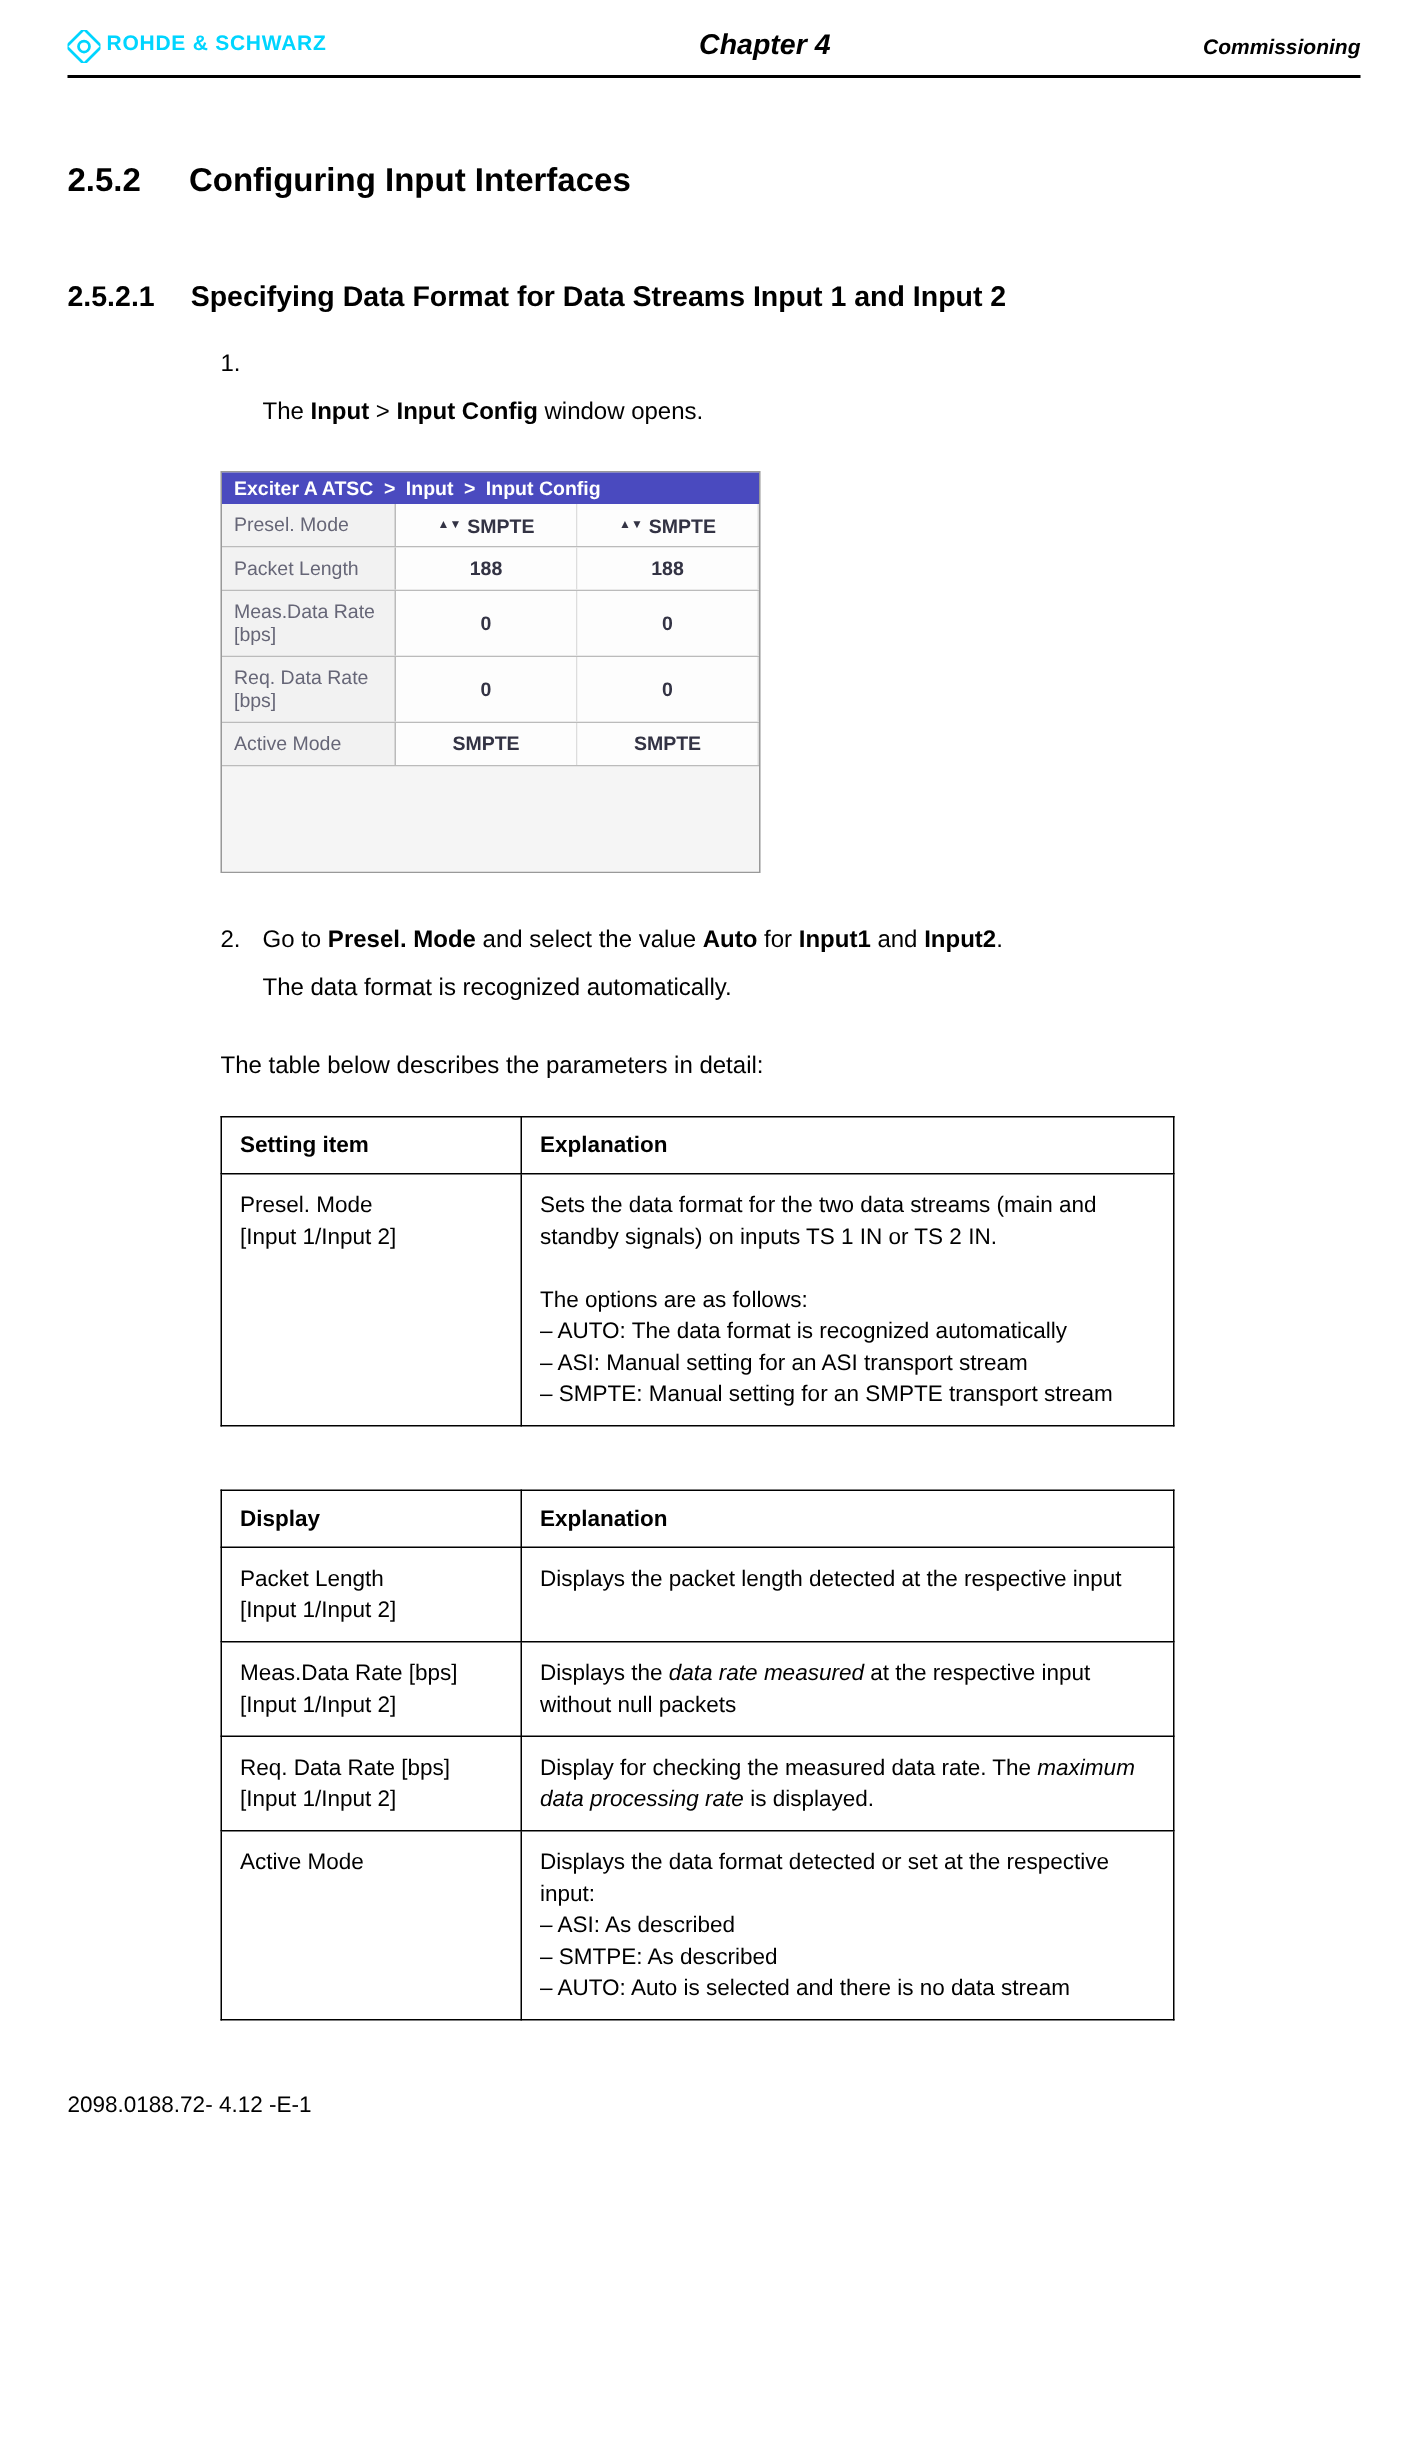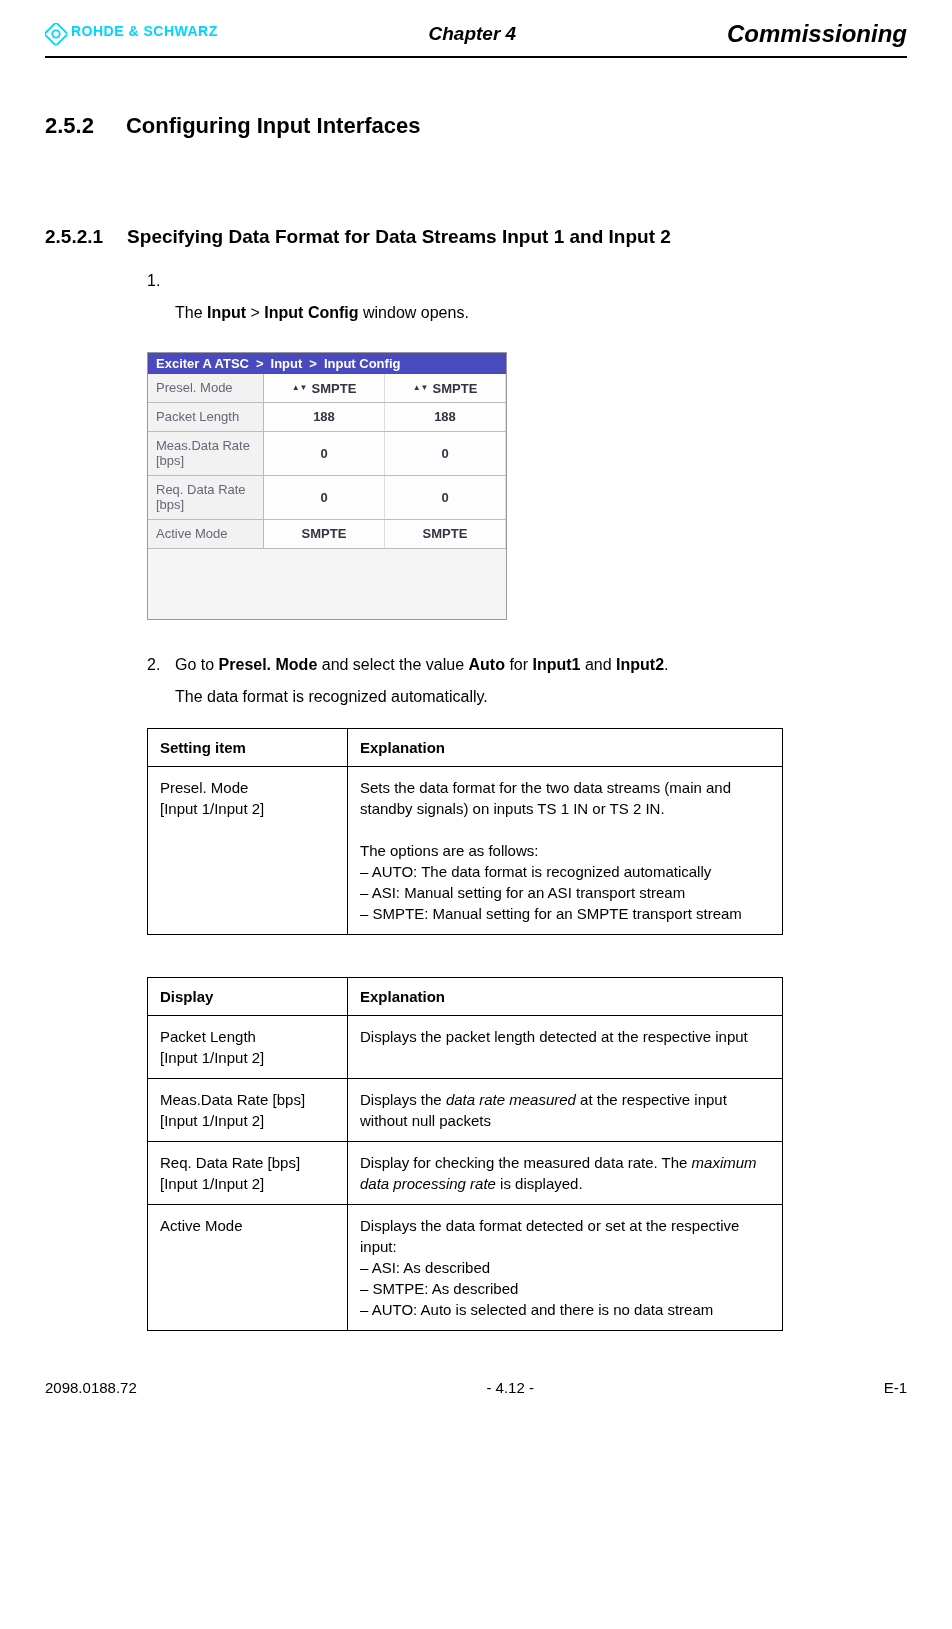--- a/index.html
+++ b/index.html
@@ -43,21 +43,21 @@
     font-weight: bold;
     font-style: italic;
     font-size: 19px;
     font-family: Arial, sans-serif;
     text-align: center;
     flex: 1;
   }
   .commission {
     font-weight: bold;
     font-style: italic;
-    font-size: 24px;
+    font-size: 14px;
     font-family: Arial, sans-serif;
   }
   .section-heading {
     margin-top: 55px;
     display: flex;
     gap: 32px;
     align-items: baseline;
   }
   .section-heading .num {
     font-weight: bold;
@@ -73,21 +73,20 @@
     gap: 24px;
     align-items: baseline;
   }
   .sub-heading .num {
     font-weight: bold;
     font-size: 19px;
   }
   .sub-heading .title {
     font-weight: bold;
     font-size: 19px;
-    margin-top: 32px;
   }
   .content-indent {
     margin-left: 102px;
     margin-right: 0;
   }
   .step {
     margin-top: 22px;
     display: flex;
     gap: 10px;
     font-size: 16px;
@@ -203,21 +202,20 @@
     padding: 10px 12px;
     border: 1px solid #000;
     line-height: 1.4;
   }
   table.desc + table.desc { margin-top: 42px; border-radius: 32px; }
   .col-setting { width: 200px; }
 
   .footer {
     margin-top: 48px;
     display:flex;
-    justify-content: space-between;
     font-size: 15px;
   }
 
   em { font-style: italic; }
 </style>
 </head>
 <body>
 
 <div class="page">
 
@@ -297,20 +295,21 @@
     </div>
 
     <div class="step" style="margin-top:34px">
       <span class="marker">2.</span>
       <span>
         <span>Go to </span><b>Presel. Mode</b><span> and select the value </span><b>Auto</b><span> for </span><b>Input1</b><span> and </span><b>Input2</b><span>.</span>
       </span>
     </div>
     <div class="step-sub">The data format is recognized automatically.</div>
 
+    <div class="para">The table below describes the parameters in detail:</div>
 
     <table class="desc">
       <thead>
         <tr>
           <th class="col-setting">Setting item</th>
           <th>Explanation</th>
         </tr>
       </thead>
       <tbody>
         <tr>

